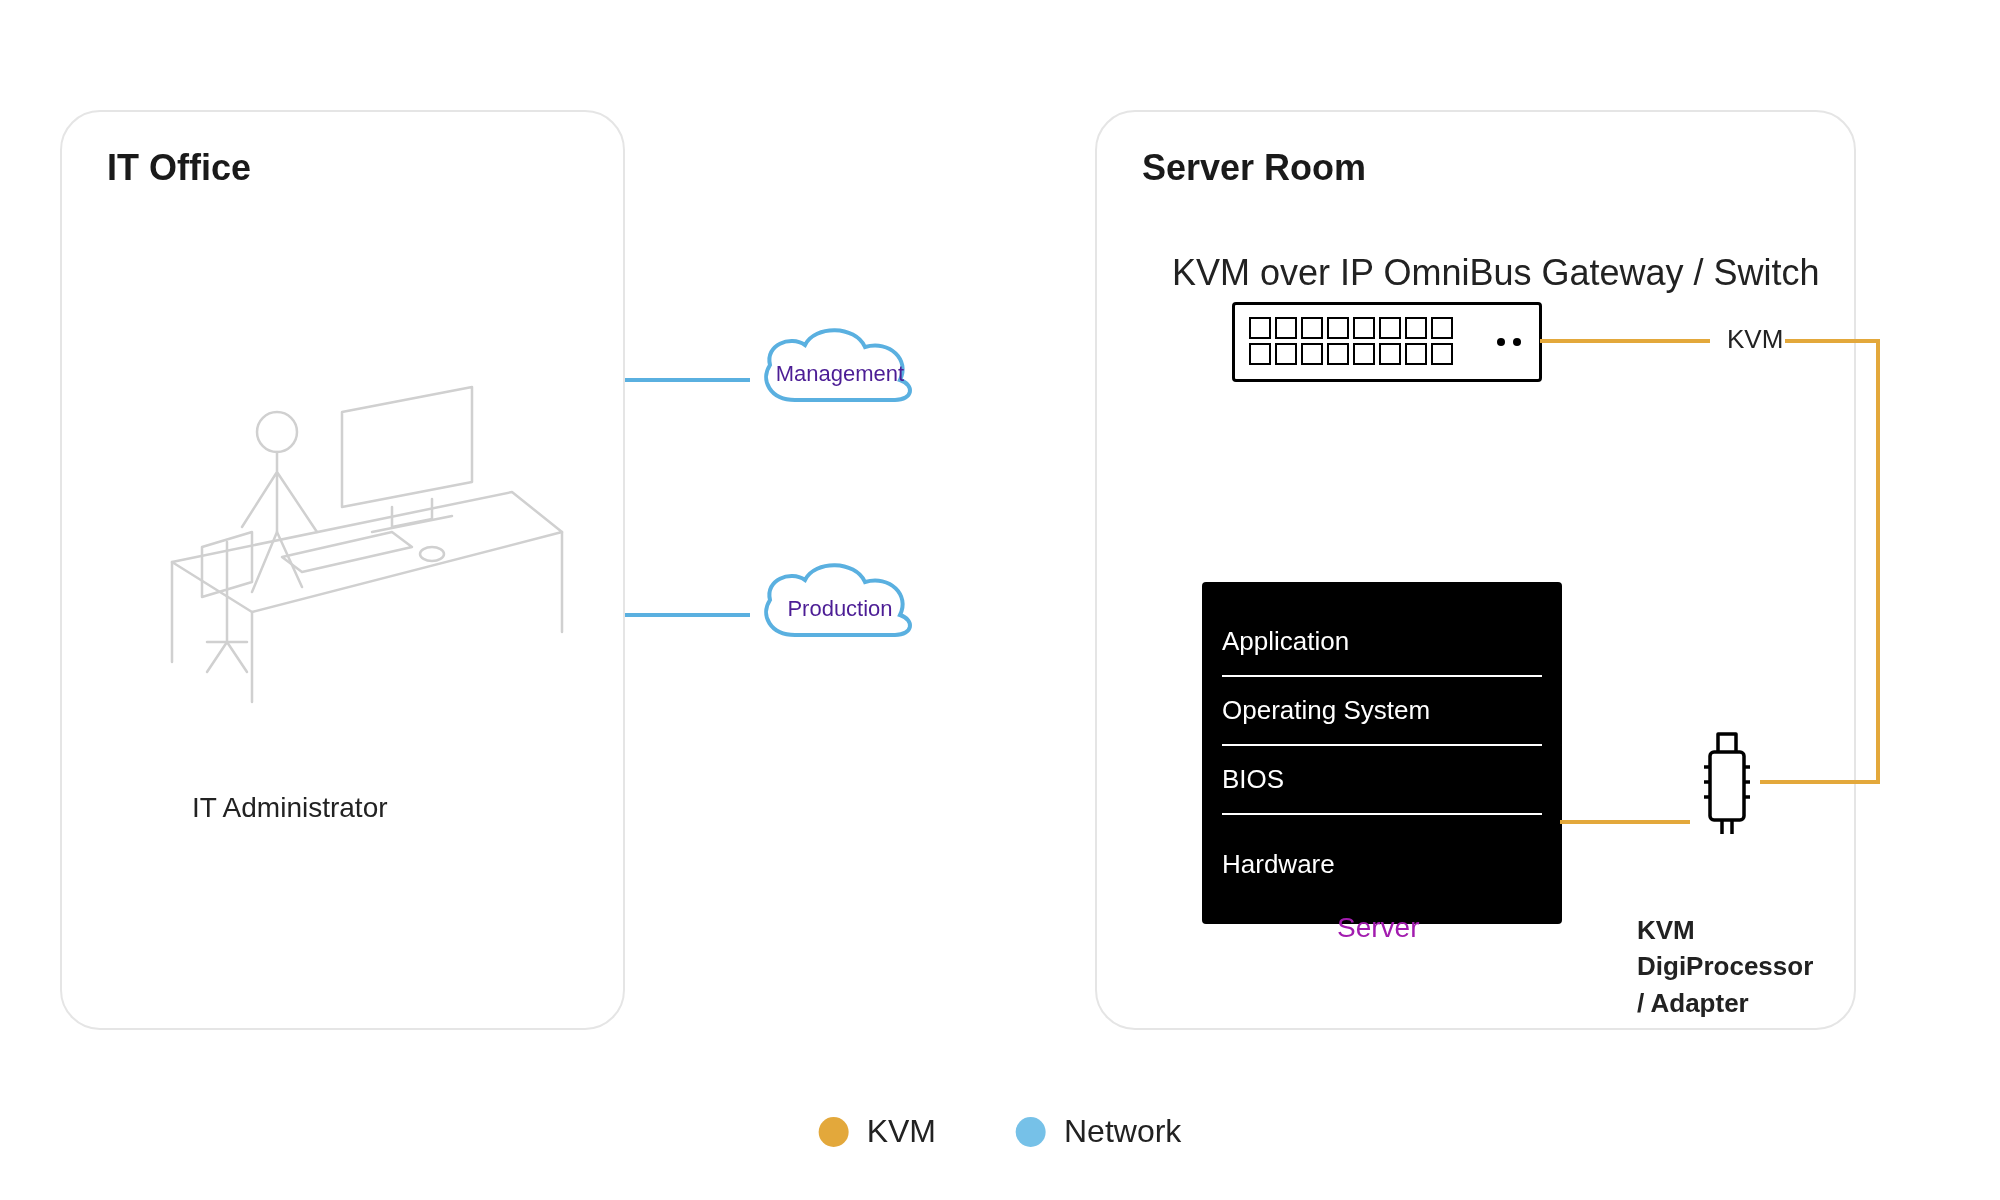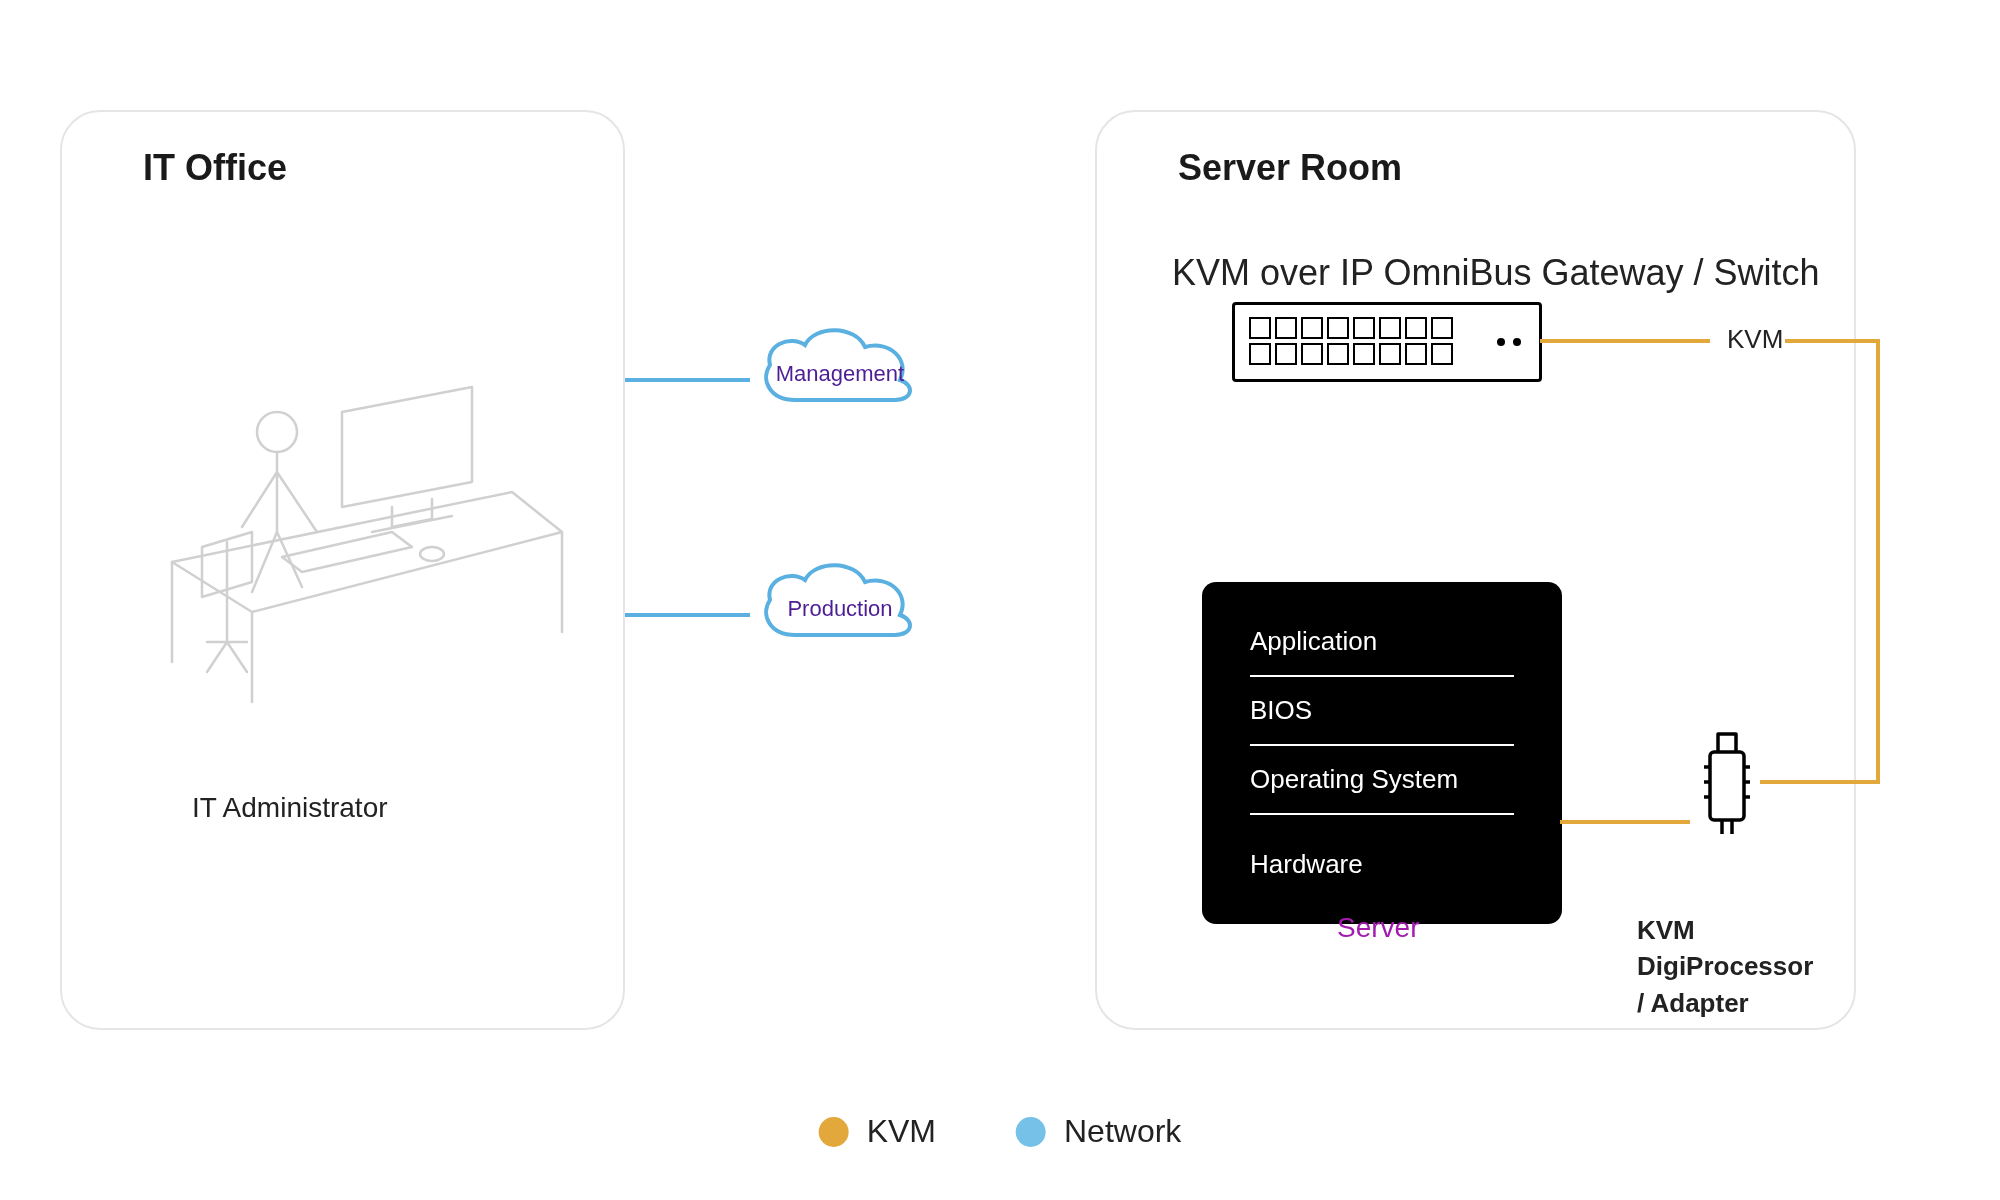--- a/index.html
+++ b/index.html
@@ -16,21 +16,20 @@
     border: 2px solid #e5e5e5;
     border-radius: 40px;
     background: #fff;
   }
   .panel-title {
     position: absolute;
     top: 35px;
     left: 45px;
     font-size: 36px;
     font-weight: 700;
-    margin-left: 36px;
   }
   .it-label {
     position: absolute;
     font-size: 28px;
     color: #222;
     text-align: center;
   }
   .cloud {
     position: absolute;
     width: 190px;
@@ -97,22 +96,22 @@
   }
   .kvm-text {
     position: absolute;
     font-size: 26px;
     color: #222;
   }
   .server-stack {
     position: absolute;
     width: 360px;
     background: #000;
-    border-radius: 14px;
-    padding: 26px 48px;
+    border-radius: 4px;
+    padding: 26px 20px;
   }
   .server-item {
     color: #fff;
     font-size: 26px;
     padding: 18px 0;
     border-bottom: 2px solid #fff;
   }
   .server-item:last-child { border-bottom: none; margin-top: 16px; }
   .server-label {
     position: absolute;
@@ -219,22 +218,22 @@
     <div class="switch-dots">
       <div class="switch-dot"></div>
         <div class="switch-dot"></div>
     </div>
   </div>
 
   <div class="kvm-text" style="left:630px; top:212px;">KVM</div>
 
   <div class="server-stack" style="left:105px; top:470px;">
     <div class="server-item">Application</div>
+    <div class="server-item">Operating System</div>
     <div class="server-item">BIOS</div>
-    <div class="server-item">Operating System</div>
     <div class="server-item">Hardware</div>
   </div>
 
   <div class="server-label" style="left:240px; top:800px;">Server</div>
 
   <div class="adapter-icon" style="left:595px; top:610px;">
     <svg viewBox="0 0 70 120">
       <g stroke="#000" stroke-width="3.5" fill="#fff" stroke-linejoin="round">
         <rect x="18" y="30" width="34" height="68" rx="4"></rect>
         <path d="M26 30 L26 12 L44 12 L44 30" fill="none"></path>

